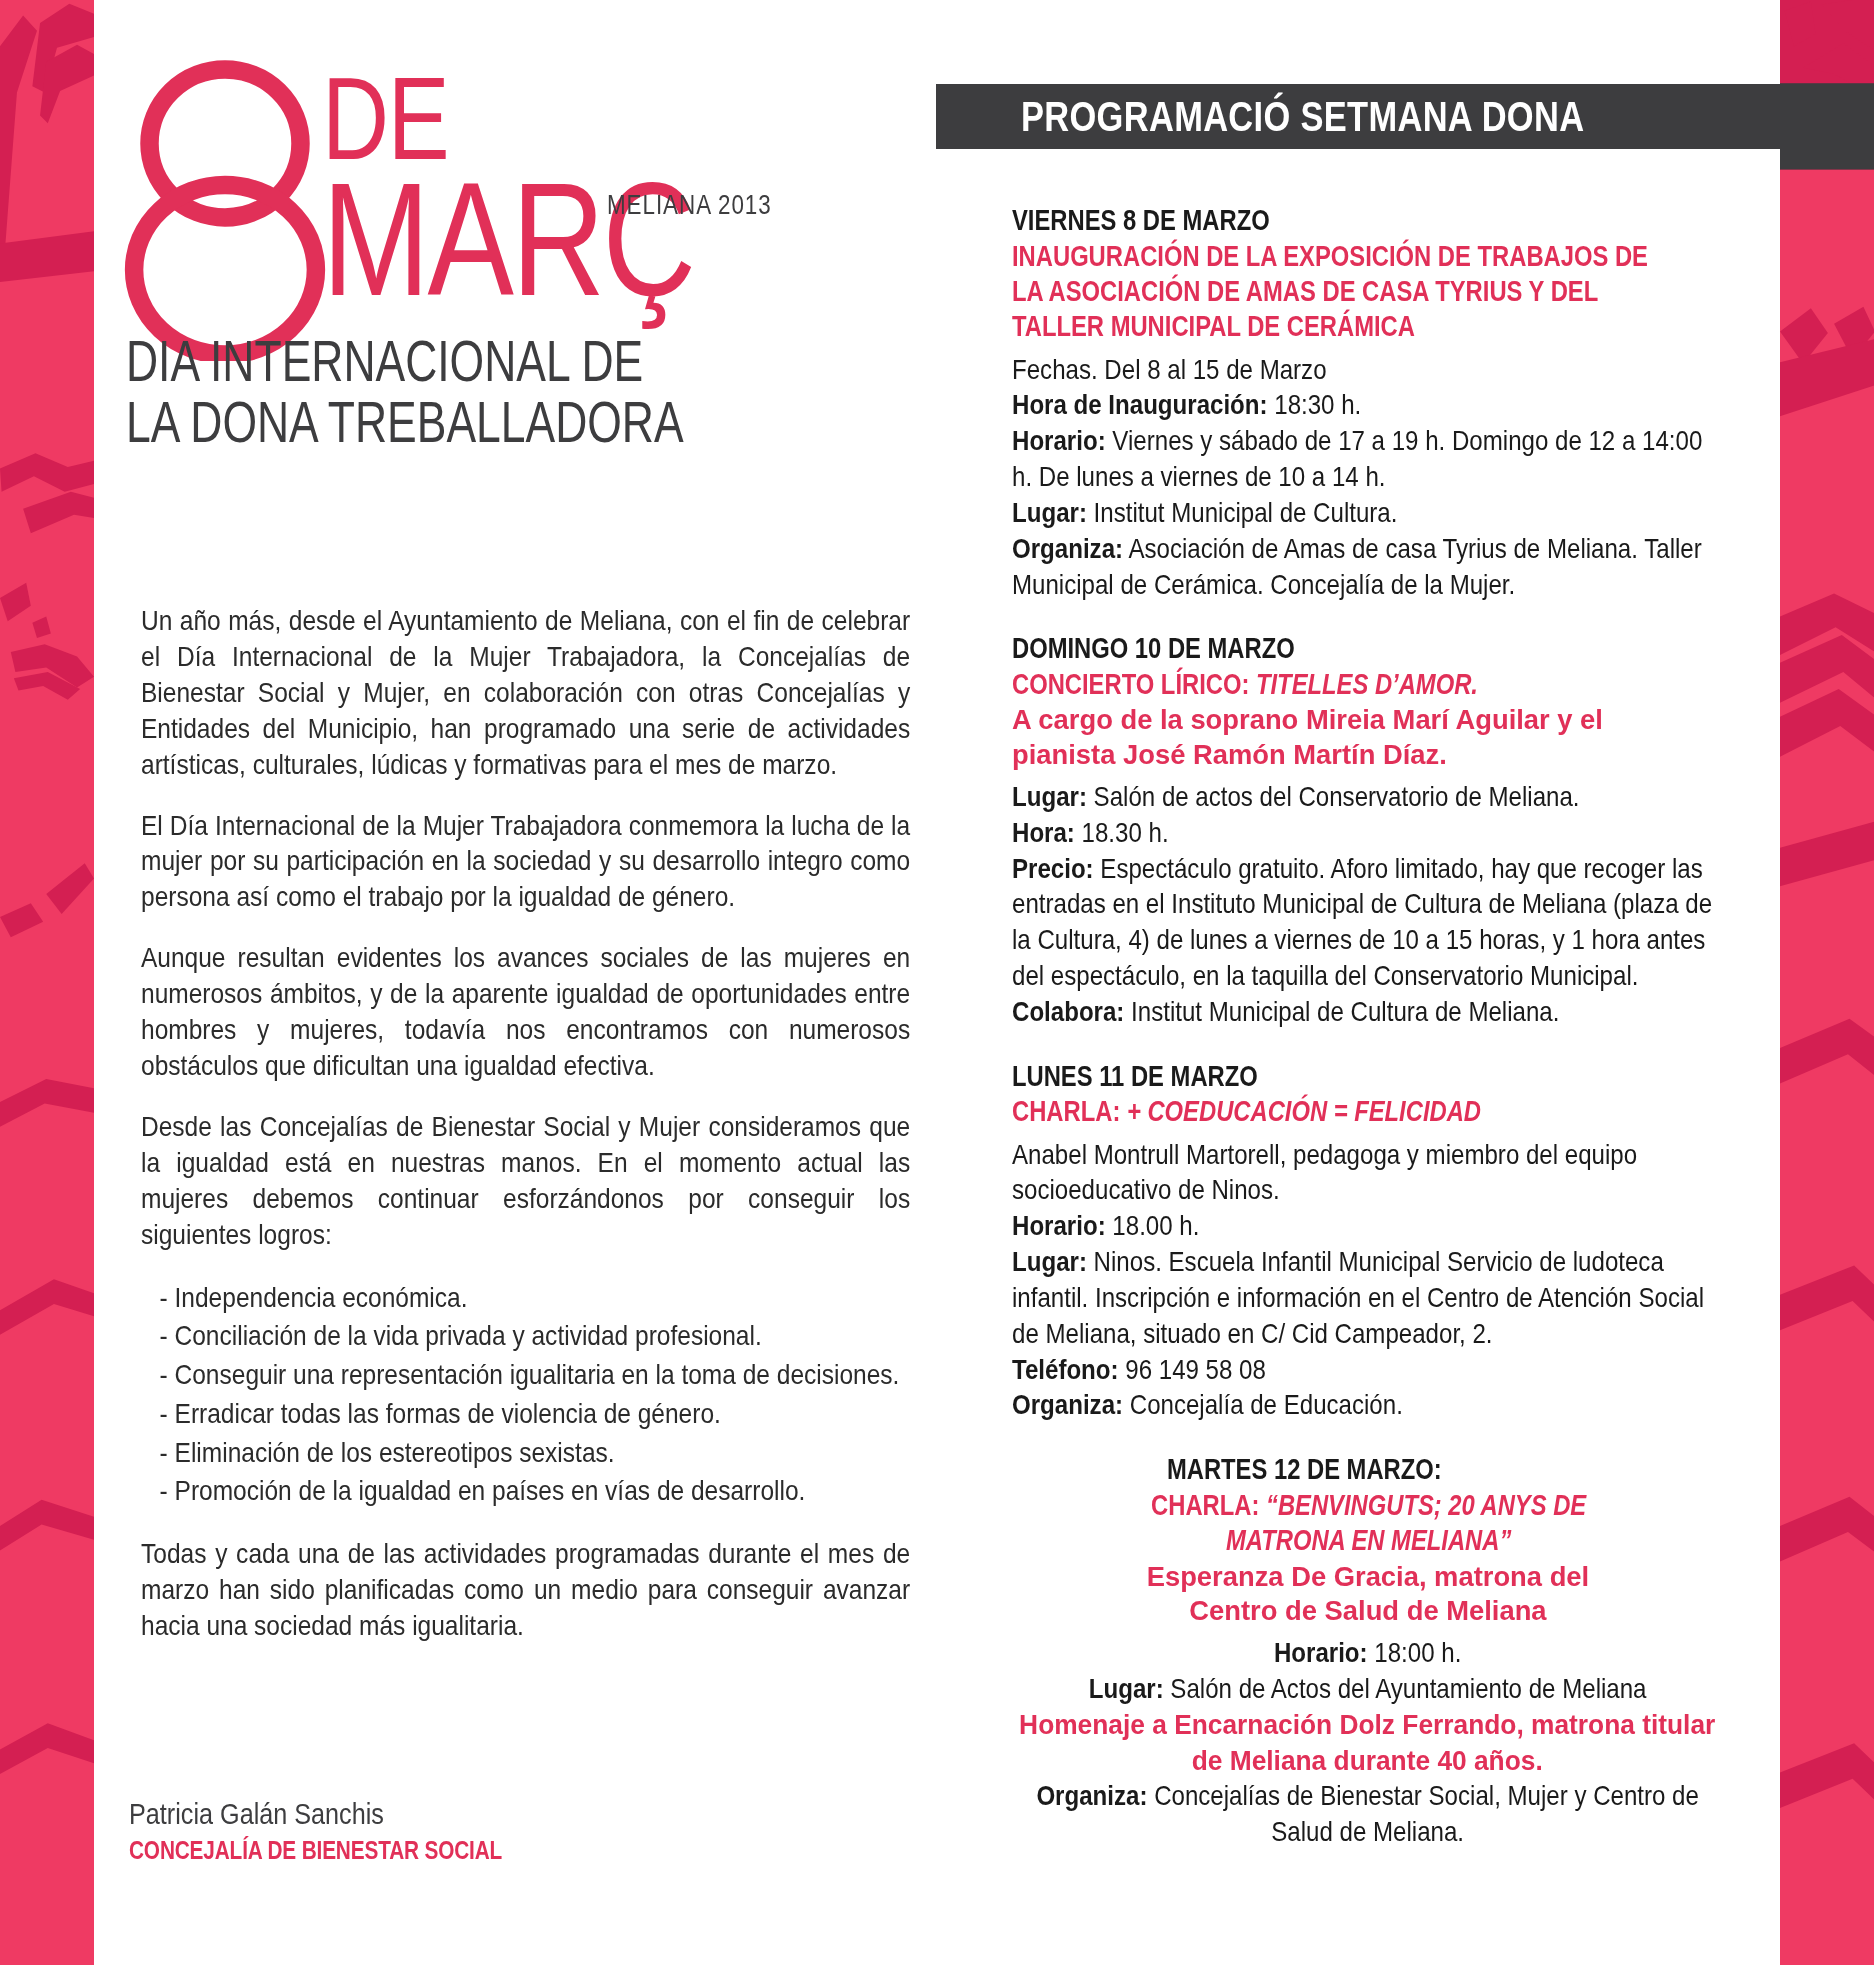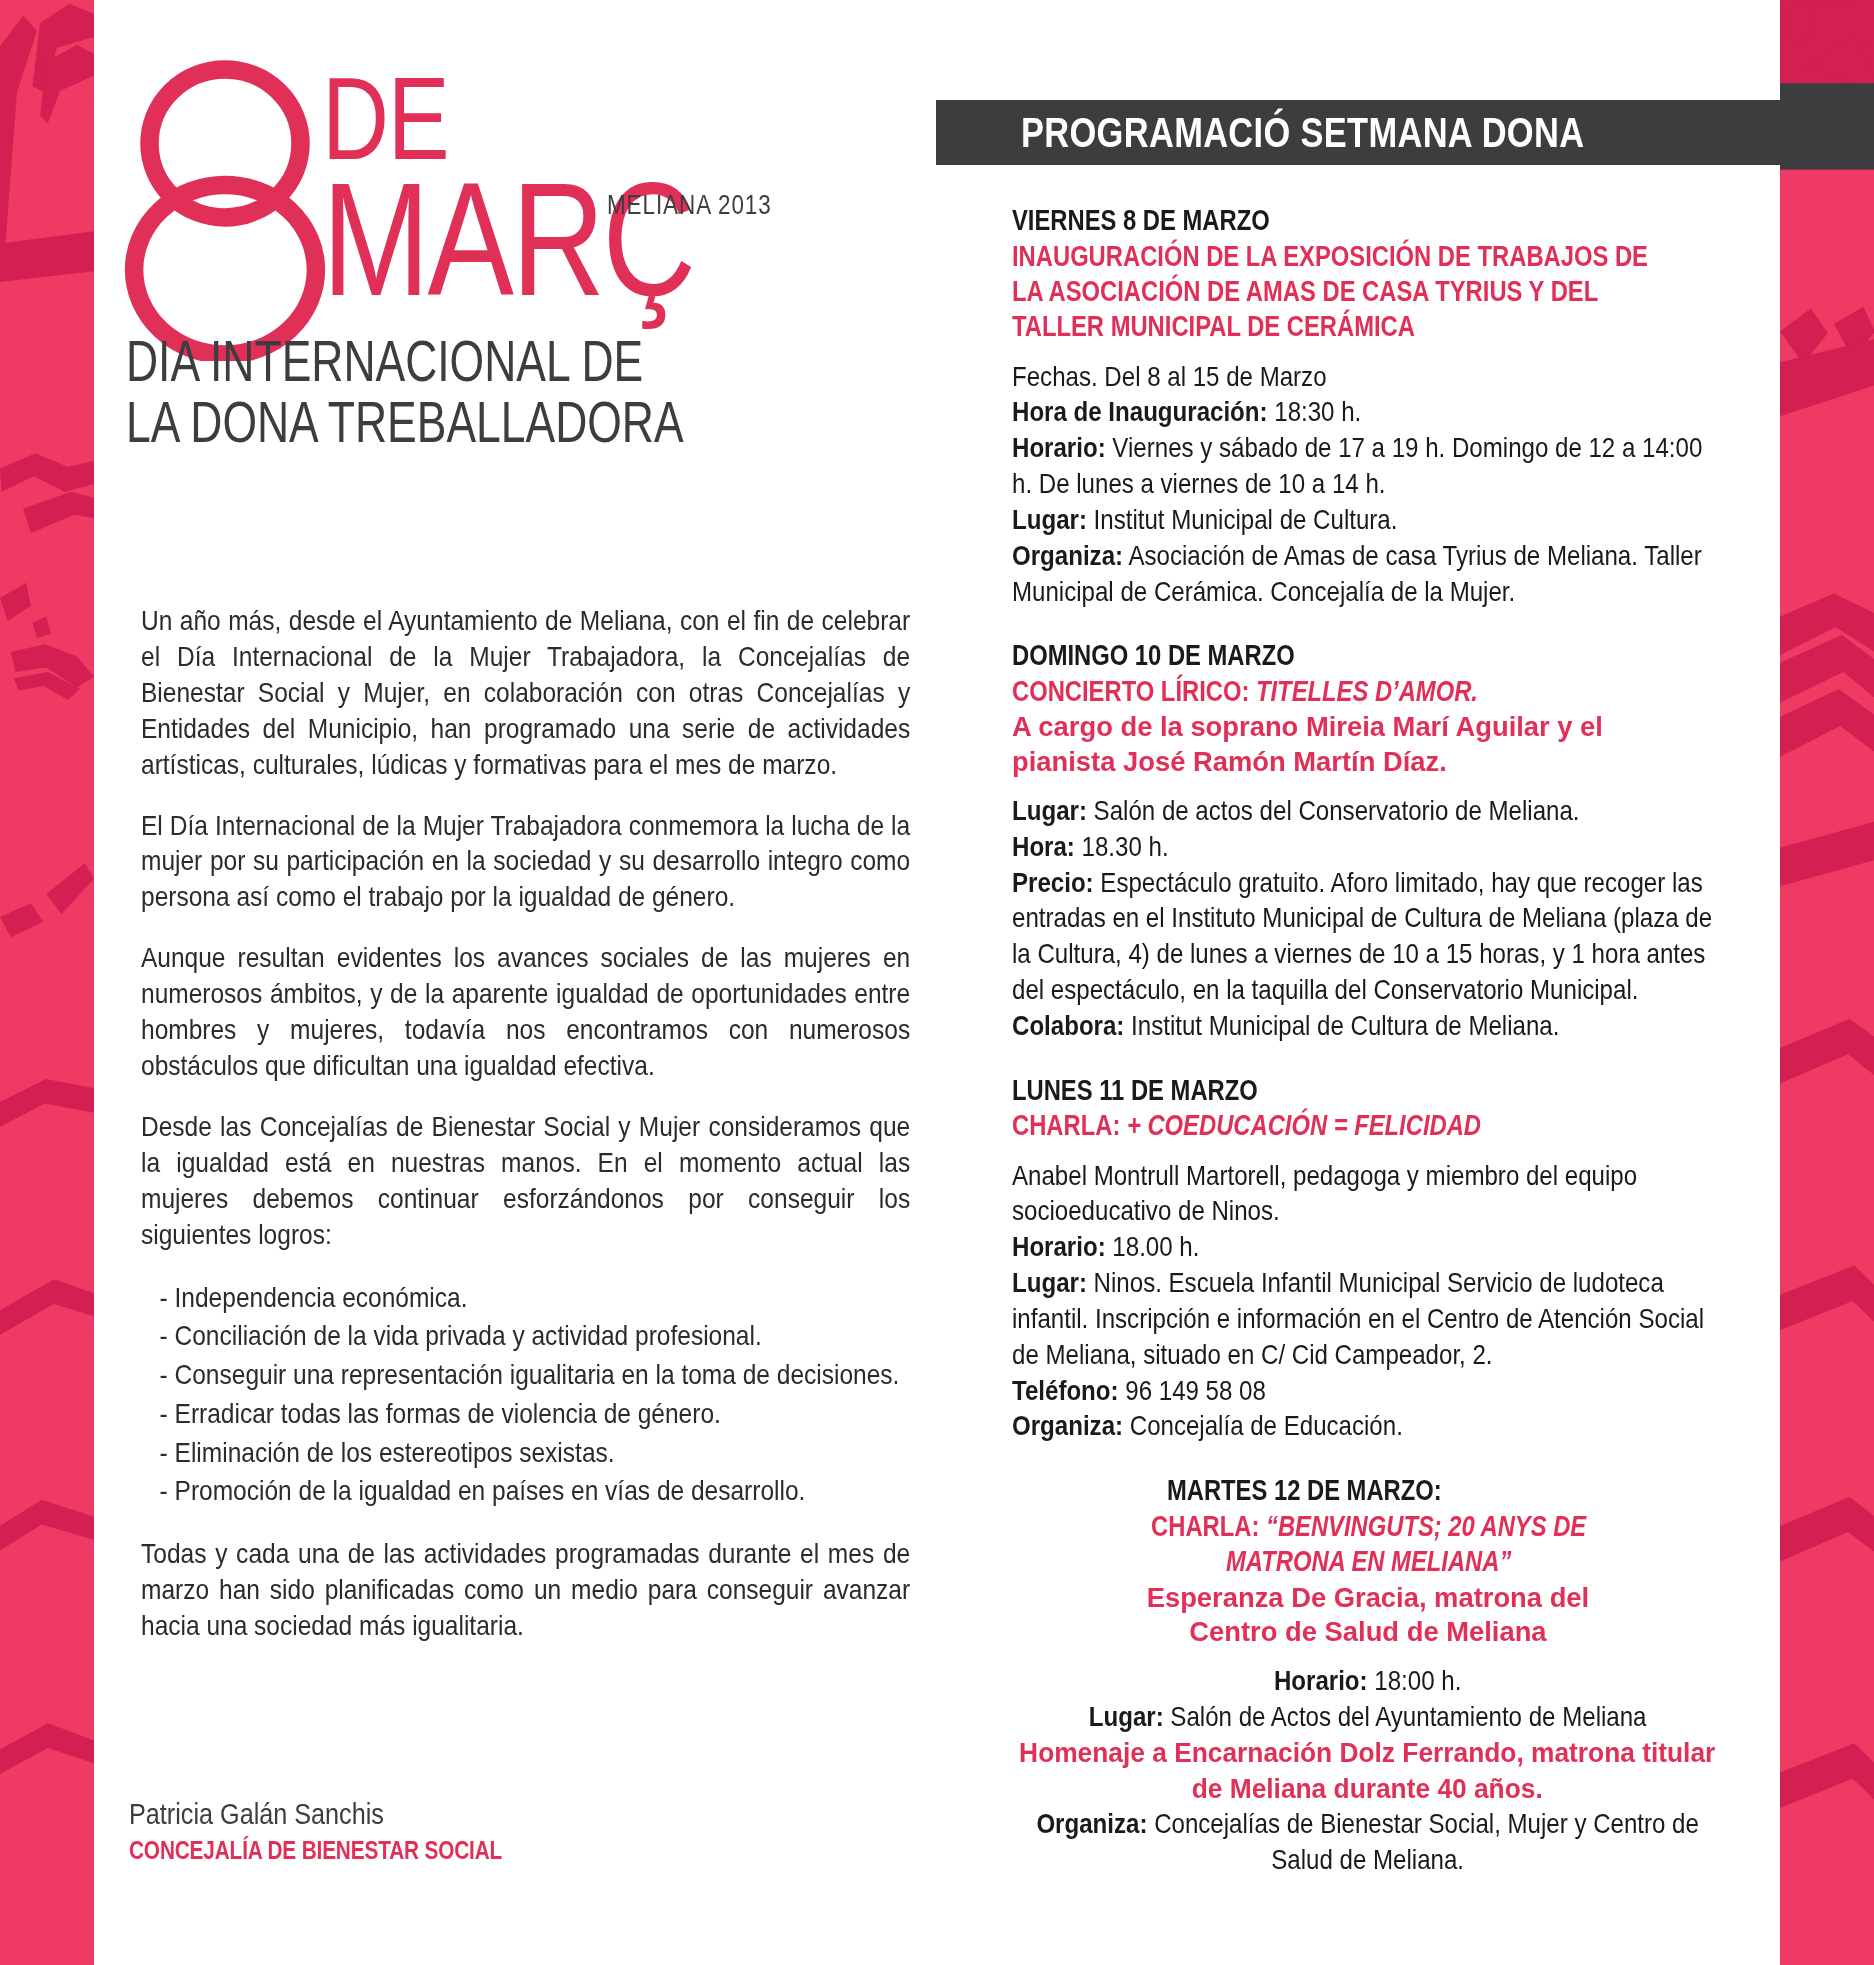--- a/index.html
+++ b/index.html
@@ -172,21 +172,21 @@
   
   .right-col {
     position: absolute;
     left: 936px;
     top: 0;
     width: 848px;
   }
   .banner {
     position: absolute;
     left: 0;
-    top: 100px;
+    top: 84px;
     width: 939px;
     height: 65px;
     background: #3d3d3f;
     display: flex;
     align-items: center;
     justify-content: flex-start;
   }
   .banner .banner-title {
     color: #ffffff;
     font-size: 42px;
@@ -232,21 +232,21 @@
     font-size: 28.5px;
     font-weight: 700;
     color: #e13058;
     line-height: 1.22;
     transform: scaleX(0.96);
     transform-origin: left top;
     width: 104%;
     white-space: pre-line;
   }
   .ev-lines {
-    margin-top: 14px;
+    margin-top: 7px;
   }
   .ev-line {
     font-size: 28px;
     line-height: 1.28;
     color: #1a1a1a;
     font-weight: 300;
     transform: scaleX(0.86);
     transform-origin: left top;
     width: 116%;
   }

